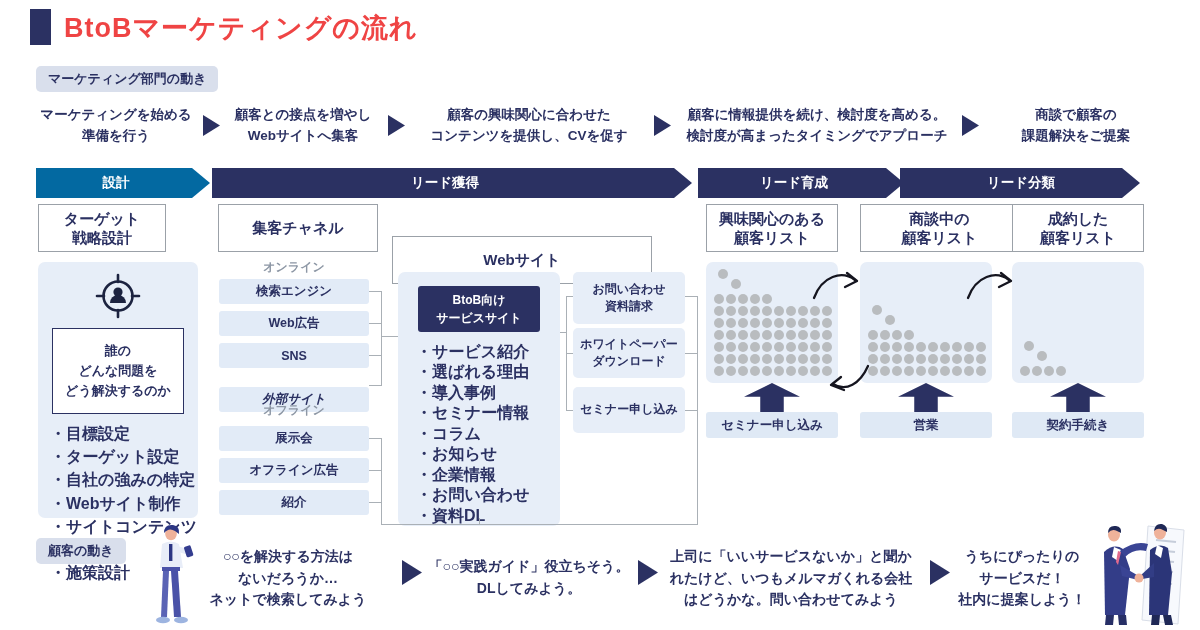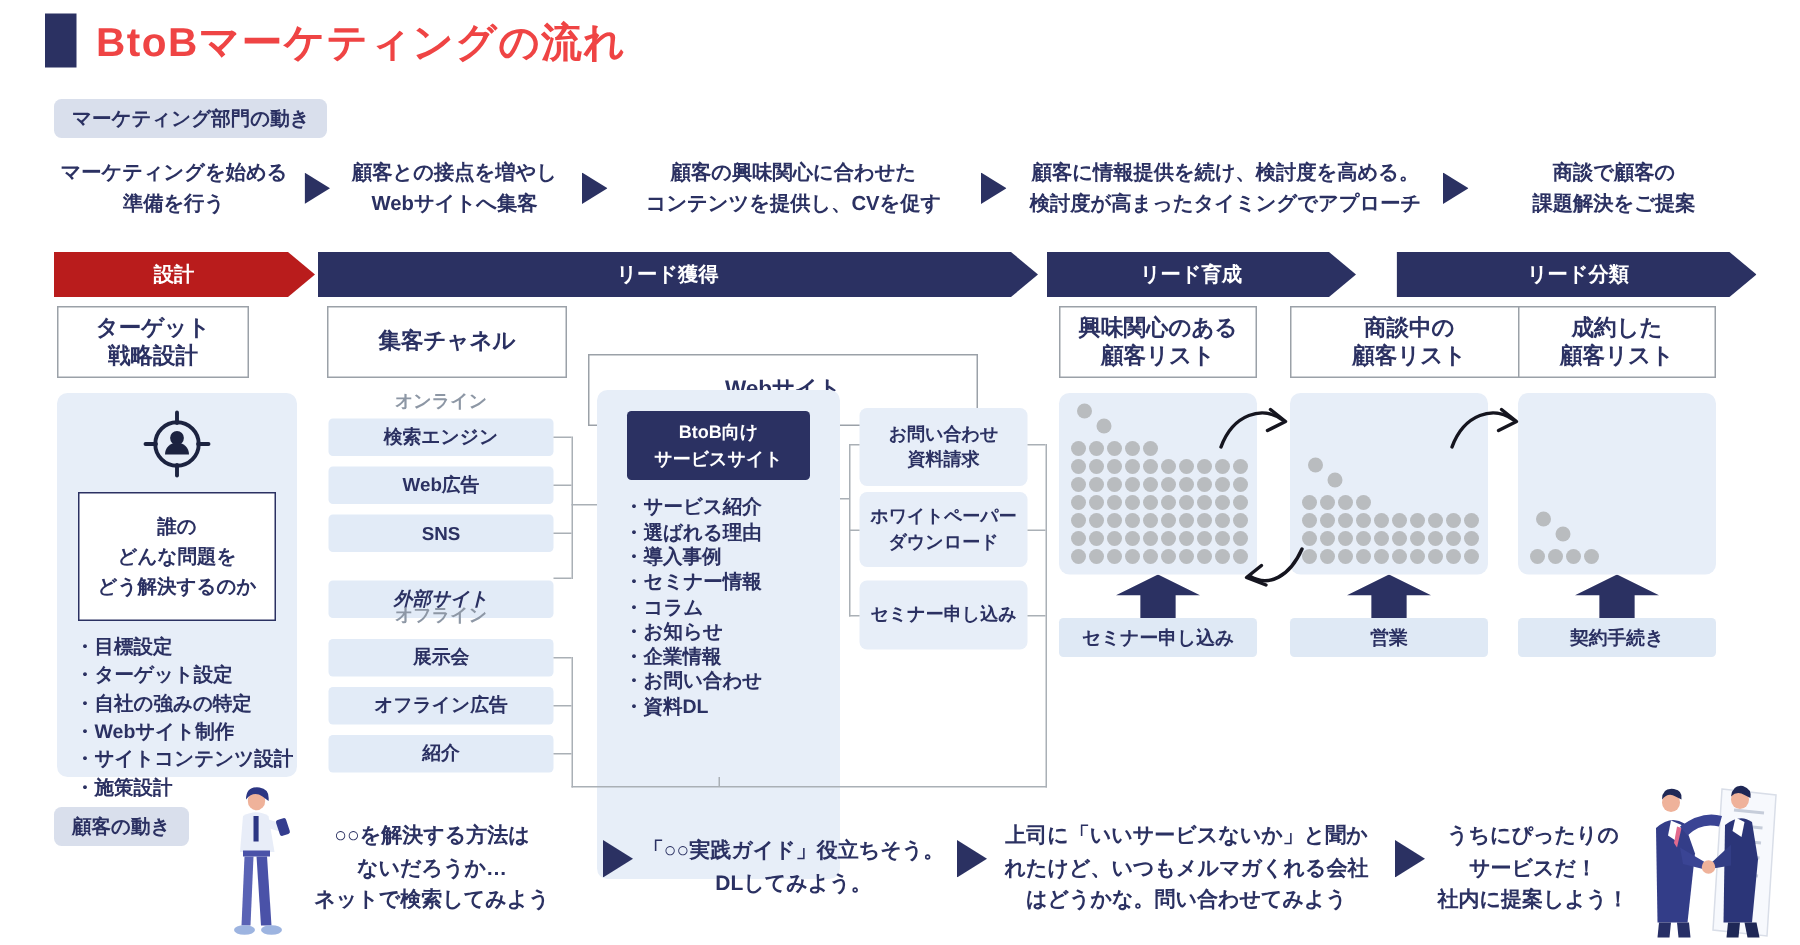--- a/index.html
+++ b/index.html
@@ -15,30 +15,30 @@
   
   .mstep { top:105px; font-size:13.5px; font-weight:700; line-height:1.55; color:#2b3162; text-align:center; }
   .tri { background:#2b3162; clip-path:polygon(0 0,100% 50%,0 100%); }
   .tri-s { width:17px; height:21px; top:115px; }
   .tri-b { width:20px; height:25px; top:560px; }
   
   .parrow { top:168px; height:30px; display:flex; align-items:center; justify-content:center;
             color:#fff; font-size:13.5px; font-weight:700; background:#2b3162;
             clip-path:polygon(0 0, calc(100% - 18px) 0, 100% 50%, calc(100% - 18px) 100%, 0 100%);
             padding-right:14px; }
-  .parrow.gray { background:#b91c1c; }
+  .parrow.gray { background:#0369a1; }
   
   .hbox { top:204px; height:48px; background:#fff; border:1px solid #9ba1a8;
           display:flex; align-items:center; justify-content:center;
           font-size:15px; font-weight:800; color:#2b3162; line-height:1.3; text-align:center; }
   
   .panel { background:#e7eef8; border-radius:7px; }
   .qbox  { background:#fff; border:1px solid #2b3162; display:flex; align-items:center; justify-content:center;
            font-size:13px; font-weight:800; line-height:1.55; text-align:center; color:#2b3162; }
-  .bullets { font-size:13px; font-weight:700; color:#2b3162; line-height:1.45; }
+  .bullets { font-size:16px; font-weight:700; color:#2b3162; line-height:1.45; }
   .chlabel { width:150px; text-align:center; font-size:12px; font-weight:700; color:#8d97a5; }
   .chbox { width:150px; height:25px; background:#e2ebf7; border-radius:3px; display:flex; align-items:center;
            justify-content:center; font-size:12.5px; font-weight:700; color:#2b3162; }
   .sitebox { background:#2b3162; color:#fff; border-radius:3px; display:flex; align-items:center; justify-content:center;
              font-size:12px; font-weight:700; line-height:1.5; text-align:center; }
   .cvbox { left-width:112px; width:112px; background:#e7eef8; border-radius:5px; display:flex; align-items:center;
            justify-content:center; font-size:12px; font-weight:700; line-height:1.45; text-align:center; color:#2b3162; }
   .uparrow { width:56px; height:30px; background:#2b3162;
              clip-path:polygon(50% 0,100% 46%,71% 46%,71% 100%,29% 100%,29% 46%,0 46%); }
   .alabel { top:412px; width:132px; height:26px; background:#dfe9f5; border-radius:3px; display:flex; align-items:center;
@@ -70,21 +70,21 @@
   <div class="abs tri tri-s" style="left:654px;"></div>
   <div class="abs mstep ml" style="left:676px; width:282px;">顧客に情報提供を続け、検討度を高める。
 検討度が高まったタイミングでアプローチ</div>
   <div class="abs tri tri-s" style="left:962px;"></div>
   <div class="abs mstep ml" style="left:986px; width:180px;">商談で顧客の
 課題解決をご提案</div>
 
   <div class="abs parrow gray" style="left:36px;  width:174px;">設計</div>
   <div class="abs parrow" style="left:212px; width:480px;">リード獲得</div>
   <div class="abs parrow" style="left:698px; width:206px;">リード育成</div>
-  <div class="abs parrow" style="left:931px; width:240px;padding-left:16px;">リード分類</div>
+  <div class="abs parrow" style="left:900px; width:240px;padding-left:16px;">リード分類</div>
 
   <div class="abs hbox ml" style="left:38px;   width:128px;">ターゲット
 戦略設計</div>
   <div class="abs hbox" style="left:218px;  width:160px;">集客チャネル</div>
   <div class="abs hbox" style="left:392px;  width:260px;margin-top:32px;">Webサイト</div>
   <div class="abs hbox ml" style="left:706px;  width:132px;">興味関心のある
 顧客リスト</div>
   <div class="abs hbox ml" style="left:860px;  width:159px;">商談中の
 顧客リスト</div>
   <div class="abs hbox ml" style="left:1012px; width:132px;">成約した
@@ -114,21 +114,21 @@
   <div class="abs chlabel" style="left:219px; top:259px;">オンライン</div>
   <div class="abs chbox" style="left:219px; top:279px;">検索エンジン</div>
   <div class="abs chbox" style="left:219px; top:311px;">Web広告</div>
   <div class="abs chbox" style="left:219px; top:343px;">SNS</div>
   <div class="abs chbox" style="left:219px; top:387px;font-style:italic;">外部サイト</div>
   <div class="abs chlabel" style="left:219px; top:402px;">オフライン</div>
   <div class="abs chbox" style="left:219px; top:426px;">展示会</div>
   <div class="abs chbox" style="left:219px; top:458px;">オフライン広告</div>
   <div class="abs chbox" style="left:219px; top:490px;">紹介</div>
 
-  <div class="abs panel" style="left:398px; top:260px; width:162px; height:326px;">
+  <div class="abs panel" style="left:398px; top:272px; width:162px; height:254px;">
     <div class="abs sitebox ml" style="left:20px; top:14px; width:122px; height:46px;">BtoB向け
 サービスサイト</div>
     <div class="abs bullets ml" style="left:18px; top:70px; line-height:1.28;">・サービス紹介
 ・選ばれる理由
 ・導入事例
 ・セミナー情報
 ・コラム
 ・お知らせ
 ・企業情報
 ・お問い合わせ

